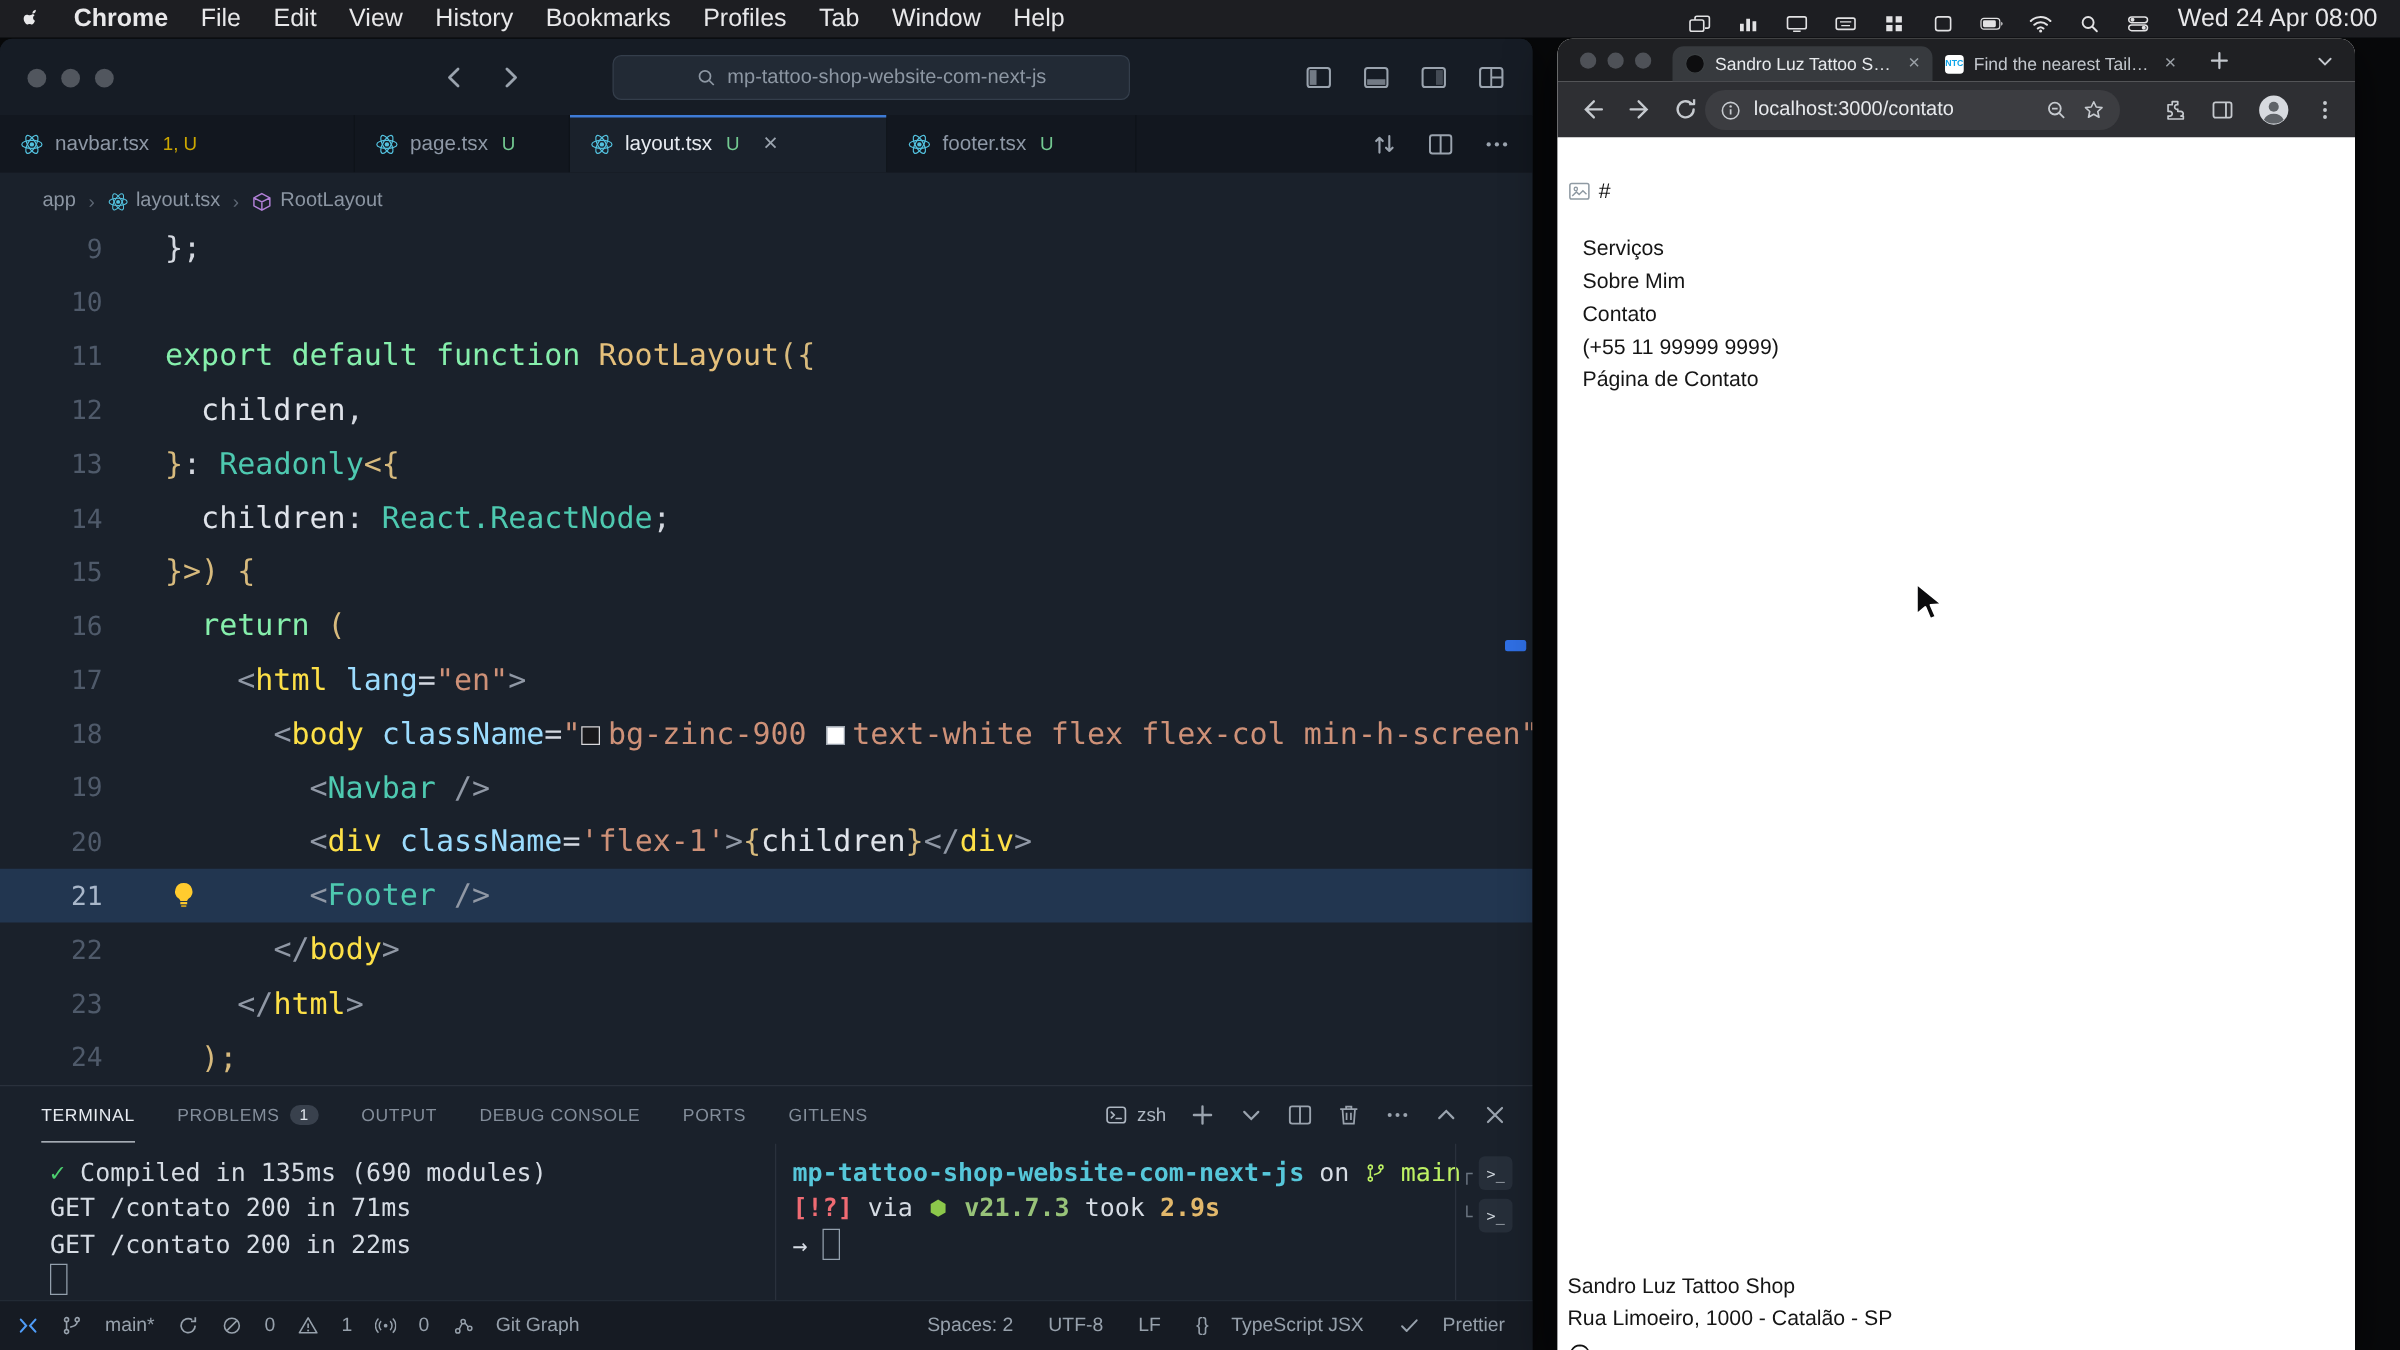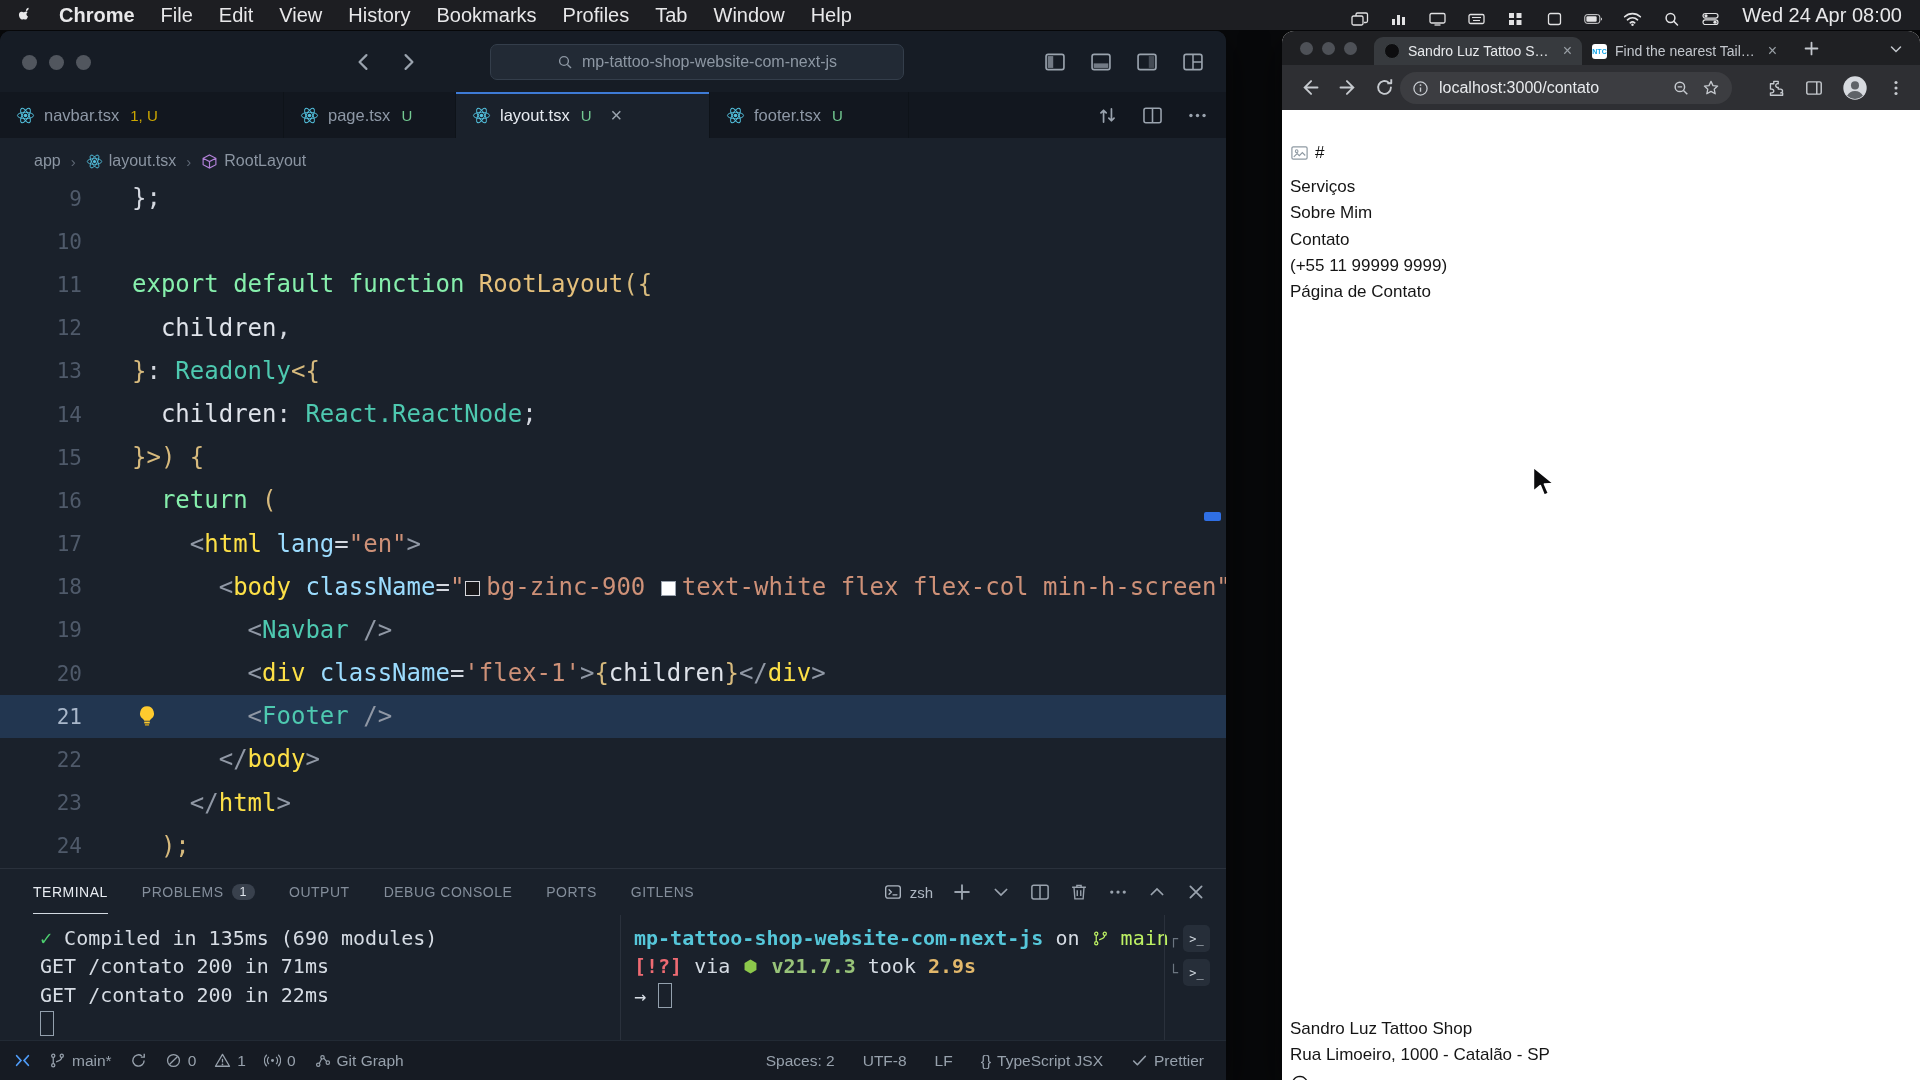--- a/index.html
+++ b/index.html
@@ -71,25 +71,25 @@
   .t-ico{display:inline-block}
   .t-ico svg{width:17px;height:17px;display:inline;vertical-align:-2px}
   .box-cursor{display:inline-block;width:12px;height:23px;border:1.5px solid #93a0ad;vertical-align:-5px}
   .term-instances{position:absolute;right:0;top:0;bottom:0;width:62px;border-left:1px solid #2a313c;padding-top:10px;box-sizing:border-box}
   .inst-row{display:flex;align-items:center;gap:5px;margin:0 0 7px 4px;color:#6b7580;font-family:"DejaVu Sans Mono",monospace;font-size:15px}
   .inst-box{width:27px;height:27px;background:#262e39;border-radius:5px;color:#cfd6dd;font-size:12px;display:flex;align-items:center;justify-content:center;font-family:"DejaVu Sans Mono",monospace}
   
   .vs-status{position:absolute;left:0;right:0;bottom:0;height:40px;background:#161b23;border-top:1px solid #222a34;display:flex;align-items:center;justify-content:space-between;font-size:15.5px;color:#97a1ac;padding:0 22px 0 14px;box-sizing:border-box}
   .sb-group{display:flex;align-items:center;gap:18px}
   .sb-group.right{gap:28px}
-  .sb-item{display:flex;align-items:center;gap:6px;cursor:pointer;white-space:nowrap}
+  .sb-item{display:flex;align-items:center;gap:18px;cursor:pointer;white-space:nowrap}
   .sb-item svg{width:17px;height:17px}
   .sb-item.remote{color:#4f9cf7}
   
-  .chrome{position:absolute;left:1282px;top:31px;width:638px;height:1049px;background:#fff;border-radius:12px 12px 0 0;overflow:hidden;box-shadow:0 12px 40px rgba(0,0,0,.6)}
+  .chrome{position:absolute;left:1246px;top:31px;width:638px;height:1049px;background:#fff;border-radius:12px 12px 0 0;overflow:hidden;box-shadow:0 12px 40px rgba(0,0,0,.6)}
   .ch-strip{position:absolute;top:0;left:0;right:0;height:34px;background:#1f2023}
   .ch-lights{position:absolute;left:18px;top:11px;display:flex;gap:9px}
   .ch-lights i{width:13px;height:13px;border-radius:50%;background:#4e5157}
   .ch-tabs{position:absolute;left:92px;top:6px;height:28px;display:flex}
   .ch-tab{display:flex;align-items:center;gap:8px;padding:0 10px;box-sizing:border-box;font-size:14px;color:#c3c7cd;cursor:pointer}
   .ch-tab.active{background:#373a3e;border-radius:9px 9px 0 0;color:#e8eaed}
   .ch-tab .title{overflow:hidden;text-overflow:ellipsis;white-space:nowrap;flex:1}
   .ch-tab .x{font-size:16px;color:#9aa0a6}
   .fav-dot{width:14px;height:14px;border-radius:50%;background:#0d0d0f;border:1px solid #3c4043;flex:none}
   .fav-ntc{width:15px;height:15px;border-radius:3px;background:#fff;color:#0ea5e9;font-size:7px;font-weight:bold;display:flex;align-items:center;justify-content:center;flex:none}
@@ -105,21 +105,21 @@
   .ch-pill .info svg{width:17px;height:17px}
   .ch-pill .url{flex:1;white-space:nowrap;overflow:hidden}
   .ch-pill .pic{color:#c6cacf;margin-right:12px}
   .ch-pill .pic svg{width:18px;height:18px}
   .ch-toolicons{position:absolute;right:14px;top:0;height:45px;display:flex;align-items:center;gap:18px;color:#c6cacf}
   .ch-toolicons .ic svg{width:20px;height:20px}
   .ch-toolicons .avatar svg{width:26px;height:26px}
   .ch-page{position:absolute;top:79px;left:0;right:0;bottom:0;background:#fff;color:#151515}
   .alt-row{position:absolute;left:8px;top:33px;display:flex;align-items:center;gap:6px;font-size:17px;color:#111}
   .alt-row svg{width:19px;height:19px}
-  #ch-links{list-style:none;margin:0;padding:0;position:absolute;left:8px;top:64px;font-size:17px;line-height:26.3px}
+  #ch-links{list-style:none;margin:12px;padding:0;position:absolute;left:8px;top:64px;font-size:17px;line-height:26.3px}
   #ch-links li{cursor:pointer}
   .ch-footer{position:absolute;left:8px;top:906px;font-size:17px;line-height:26px}
   .ch-footer .wa{margin:6px 0 2px 0}
   .ch-footer .wa svg{width:20px;height:20px}
   
   .cursor{position:absolute;left:1531px;top:466px;z-index:99;pointer-events:none}
 </style>
 </head>
 <body>
 

